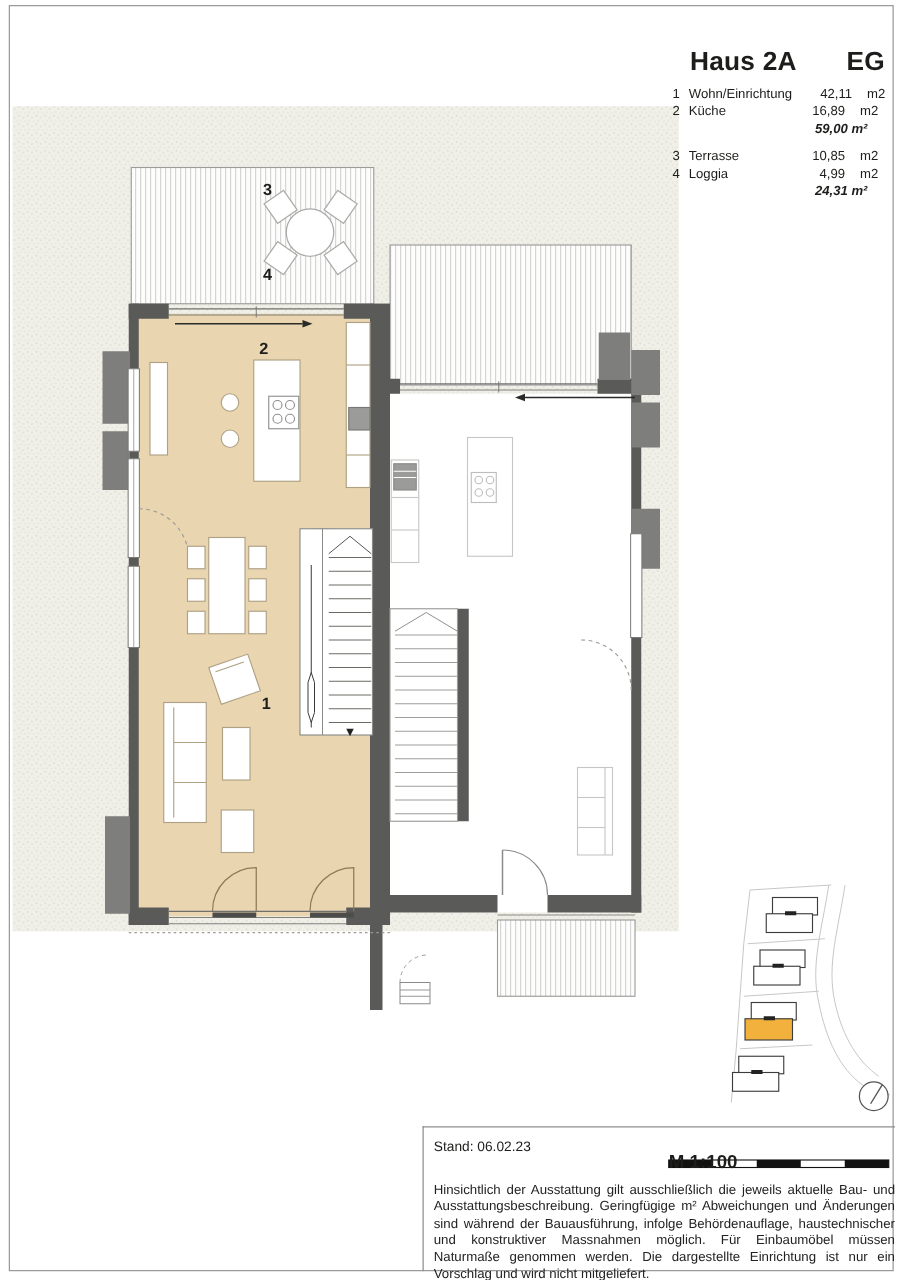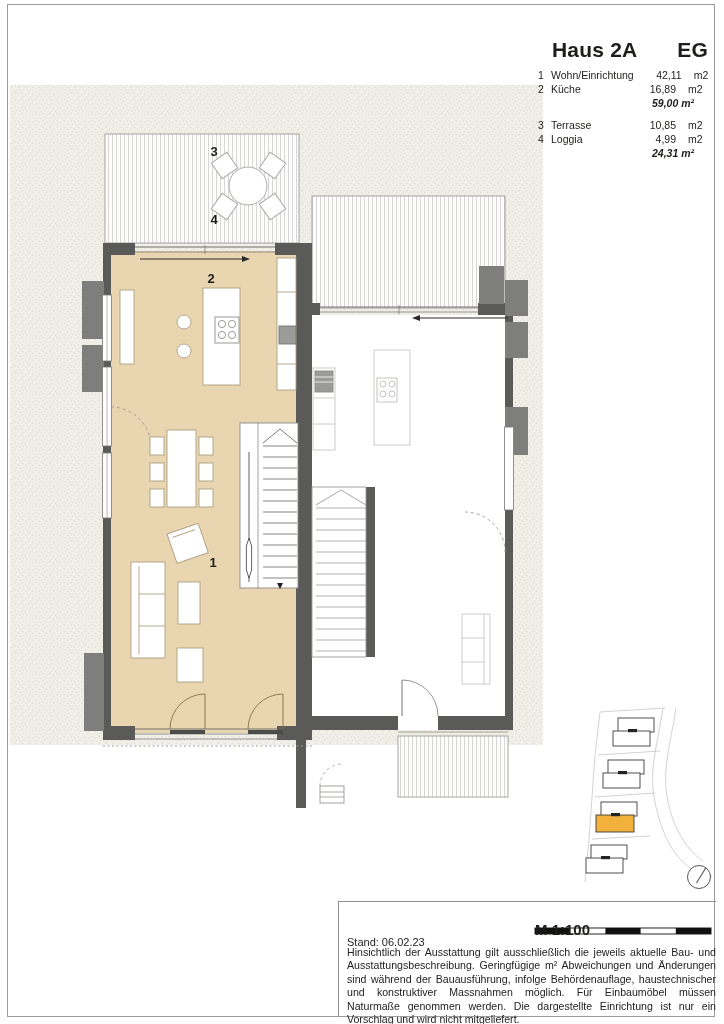--- a/index.html
+++ b/index.html
@@ -19,21 +19,21 @@
   .legend-row .num{text-align:left;}
   .legend-row .val{text-align:right;}
   .legend-row .unit{text-align:left;padding-left:12px;}
   .legend-sub{font-size:10.5px;line-height:14px;font-weight:bold;font-style:italic;
               text-align:right;padding-right:14px;}
   .legend-gap{height:9px;}
 
   
   .tb-hline{position:absolute;left:338px;top:901px;width:378px;border-top:1px solid #8f8f8f;}
   .tb-vline{position:absolute;left:338px;top:901px;height:116px;border-left:1px solid #8f8f8f;}
-  .stand{position:absolute;left:347px;top:912px;font-size:11px;margin-top:24px;}
+  .stand{position:absolute;left:347px;top:912px;font-size:11px;}
   .scale-label{position:absolute;left:535px;top:921px;font-size:15px;font-weight:bold;}
   .disclaimer{position:absolute;left:347px;top:946px;width:369px;font-size:10.6px;
               line-height:13.4px;text-align:justify;color:#222;}
 </style>
 </head>
 <body>
 
 <div class="page">
   <div class="frame"></div>
 

